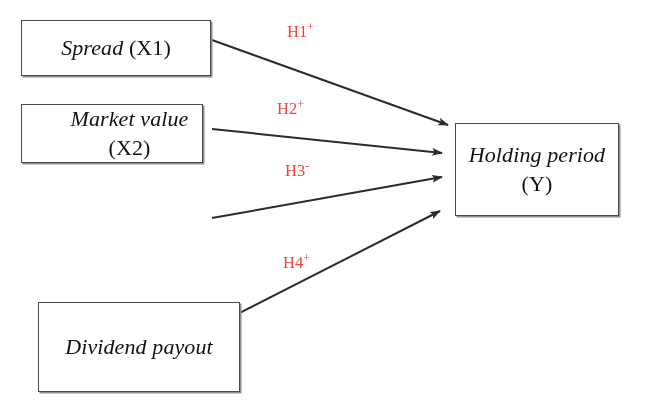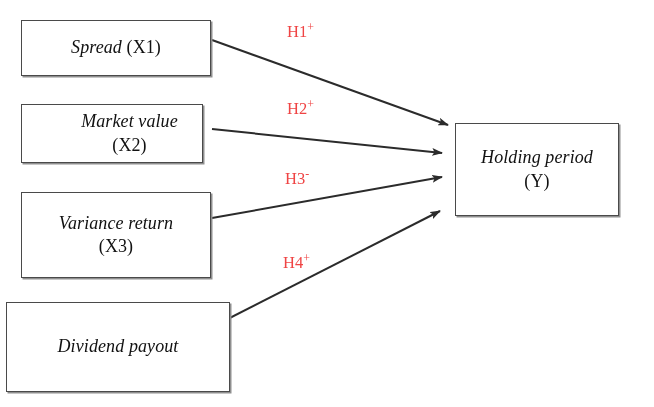--- a/index.html
+++ b/index.html
@@ -25,35 +25,35 @@
     box-shadow: 1.5px 1.5px 0 0 #8f8f8f;
     display: flex;
     align-items: center;
     justify-content: center;
     text-align: center;
     line-height: 1.28;
   }
   .node-label {
     display: block;
     color: #111111;
-    font-size: 18px;
+    font-size: 22px;
     letter-spacing: 0.1px;
     padding: 0 6px;
   }
   .node-label .it {
     font-style: italic;
   }
   .node-label .rm {
     font-style: normal;
   }
 
   #box-x1 { left: 21px;  top: 20px;  width: 190px; height: 56px; }
   #box-x2 { left: 21px;  top: 104px; width: 182px; height: 59px; padding-left: 35px; }
   #box-x3 { left: 21px;  top: 192px; width: 190px; height: 86px; }
-  #box-x4 { left: 6px;  top: 302px; width: 224px; height: 90px; text-align: right; }
+  #box-x4 { left: 38px;  top: 302px; width: 202px; height: 90px; text-align: right; }
   #box-y  { left: 455px; top: 123px; width: 164px; height: 93px; }
 
   
   #arrow-layer {
     position: absolute;
     left: 0;
     top: 0;
     width: 654px;
     height: 407px;
     pointer-events: none;
@@ -67,22 +67,22 @@
     font-style: normal;
     white-space: nowrap;
     line-height: 1;
   }
   .hyp-label sup {
     font-size: 0.72em;
     vertical-align: super;
     line-height: 0;
   }
   #hyp-h1 { left: 287px; top: 24px; }
-  #hyp-h2 { left: 287px; top: 101px; }
-  #hyp-h3 { left: 285px; top: 171px; }
+  #hyp-h2 { left: 277px; top: 101px; }
+  #hyp-h3 { left: 285px; top: 163px; }
   #hyp-h4 { left: 283px; top: 243px; margin-top: 12px; }
 </style>
 </head>
 <body>
 
 <div id="canvas">
 
   <svg id="arrow-layer" viewBox="0 0 654 407" width="654" height="407" xmlns="http://www.w3.org/2000/svg">
     <defs>
       <marker id="ah" markerWidth="11" markerHeight="8" refX="10" refY="4" orient="auto" markerUnits="userSpaceOnUse">
@@ -111,26 +111,20 @@
     </span>
   </div>
 
   <div class="node-box" id="box-x2">
     <span class="node-label">
       <span class="it">Market value</span>
       <span class="rm">(X2)</span>
     </span>
   </div>
 
-  <div class="node-box" id="box-x3">
-    <span class="node-label">
-      <span class="it">Variance return</span><br>
-      <span class="rm">(X3)</span>
-    </span>
-  </div>
 
   <div class="node-box" id="box-x4">
     <span class="node-label">
       <span class="it">Dividend payout</span><br>
     </span>
   </div>
 
   <div class="node-box" id="box-y">
     <span class="node-label">
       <span class="it">Holding period</span><br>

